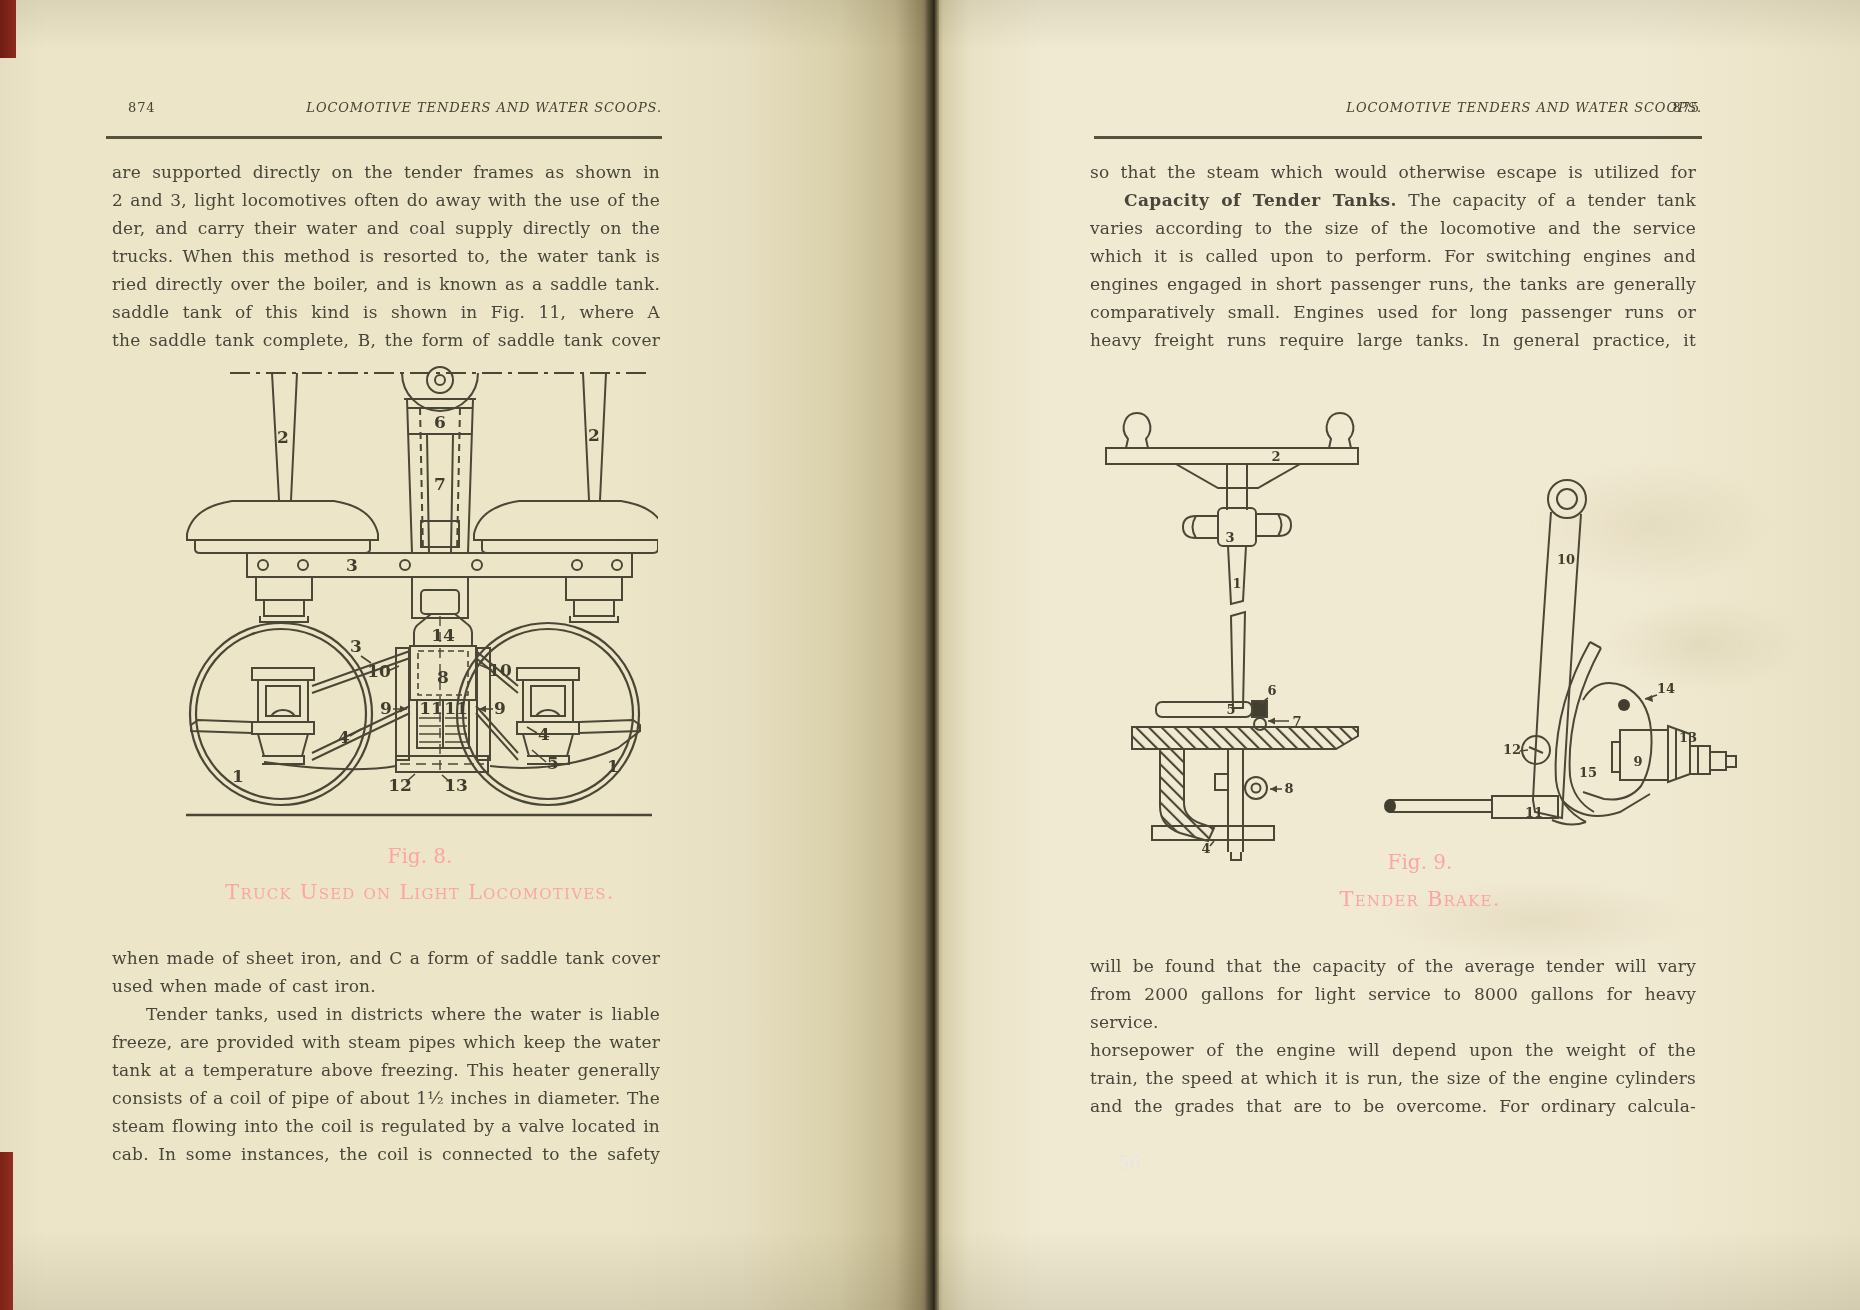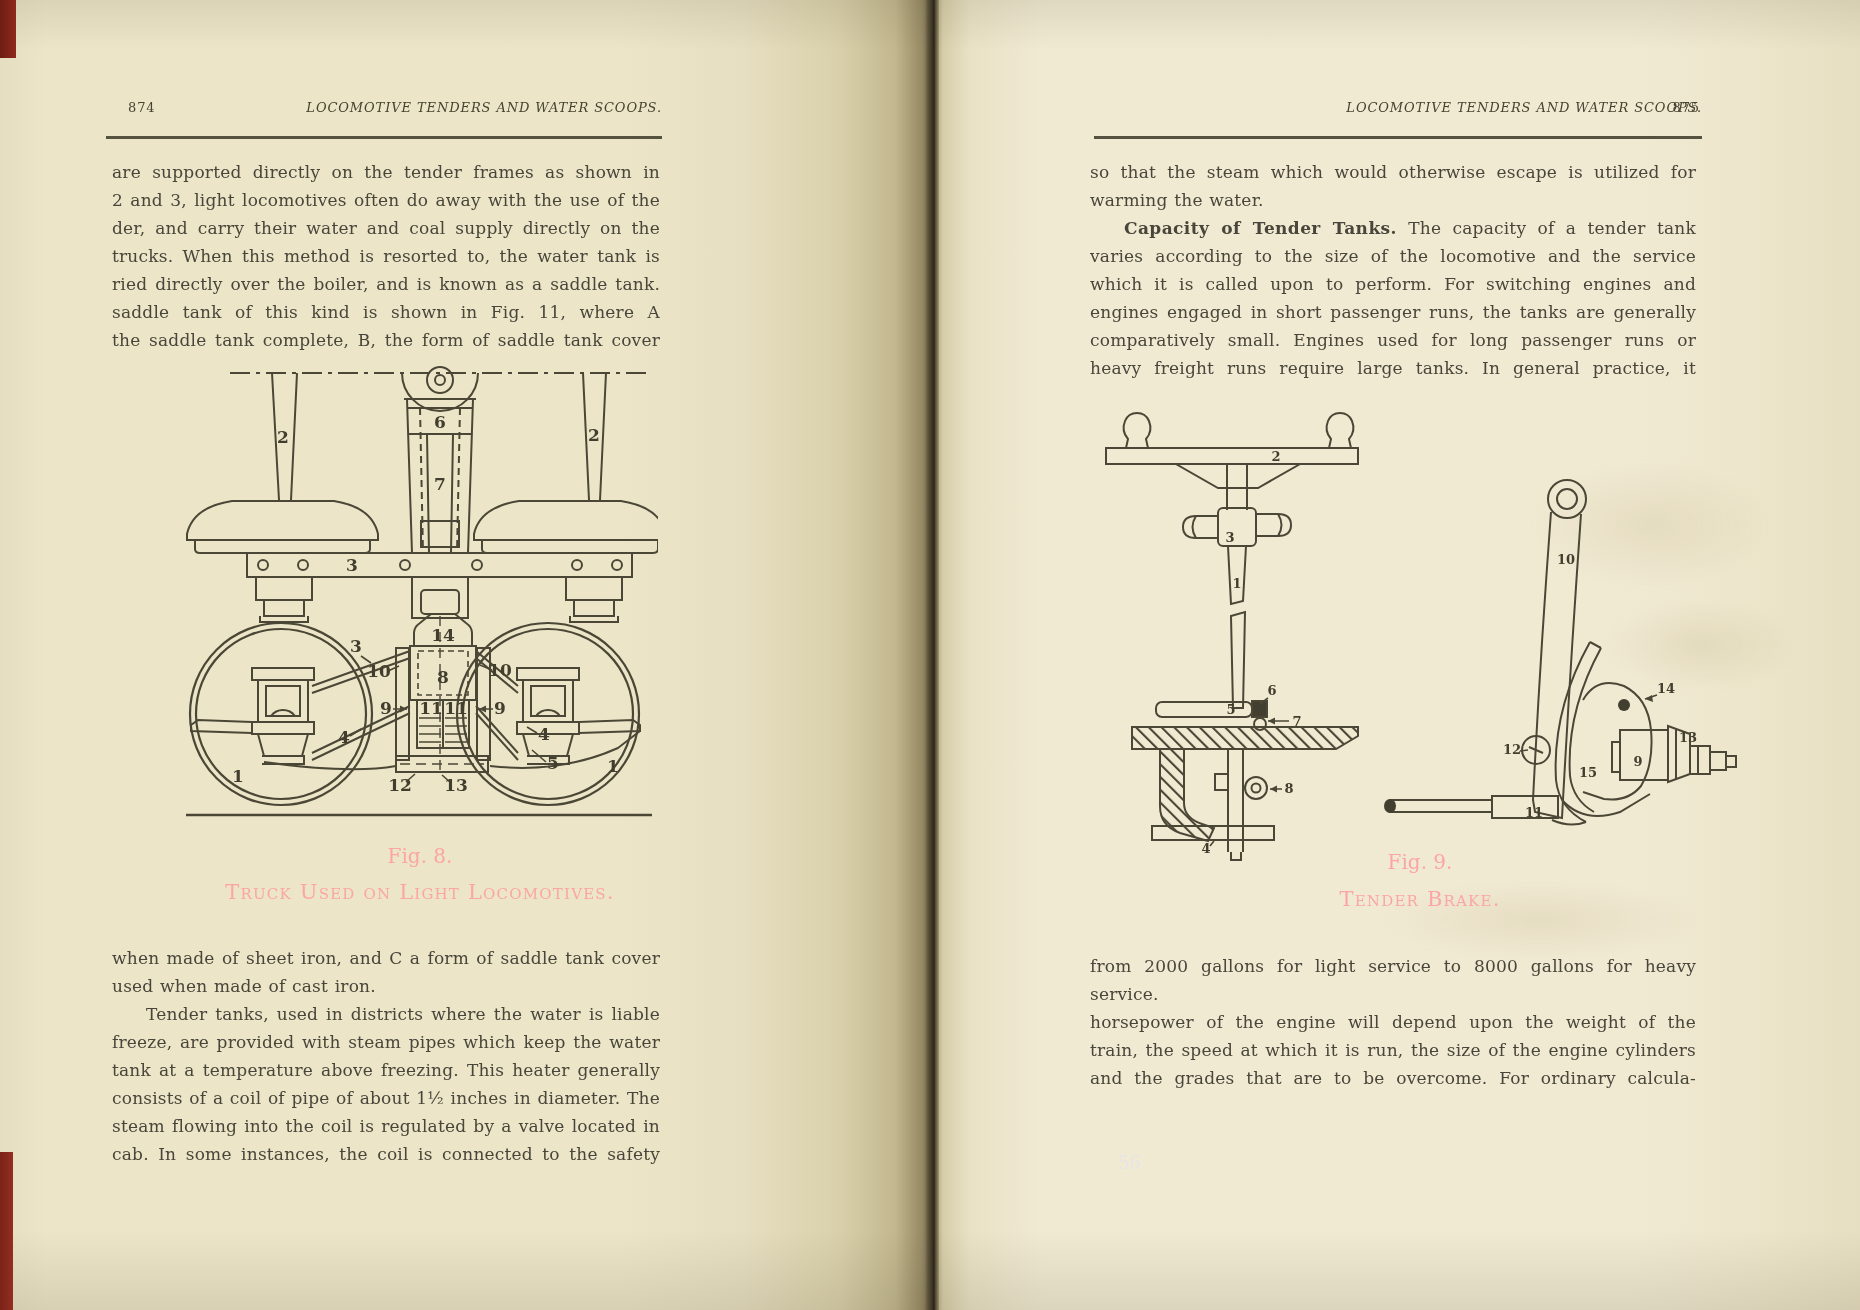--- a/index.html
+++ b/index.html
@@ -209,21 +209,20 @@
   </div>
 
 <div class="pagehead" style="left:1094px;width:608px;">
   <span class="htitle">LOCOMOTIVE TENDERS AND WATER SCOOPS.</span>
   <span class="pnum" style="right:2px;">875</span>
 </div>
 <div class="headrule" style="left:1094px;width:608px;"></div>
 
 <div class="textblock" style="left:1090px;top:158px;width:606px;">
     <div class="tline">so that the steam which would otherwise escape is utilized for</div>
-    <div class="tline last">warming the water.</div>
     <div class="tline indent"><b>Capacity of Tender Tanks.</b>  The capacity of a tender tank</div>
     <div class="tline">varies according to the size of the locomotive and the service</div>
     <div class="tline">which it is called upon to perform.  For switching engines and</div>
     <div class="tline">engines engaged in short passenger runs, the tanks are generally</div>
     <div class="tline">comparatively small.  Engines used for long passenger runs or</div>
     <div class="tline">heavy freight runs require large tanks.  In general practice, it</div>
   </div>
 
 <svg class="figsvg" style="left:1085px;top:408px;" width="655" height="458" viewBox="1085 408 655 458">
   <defs>
@@ -304,20 +303,21 @@
     <text class="flabel" x="1534" y="817">11</text>
     <text class="flabel" x="1638" y="766">9</text>
     <text class="flabel" x="1688" y="742">13</text>
   </g>
 </svg>
 
 <div class="figcap" style="left:1150px;top:850px;width:540px;">Fig. 9.</div>
 <div class="figcap sc" style="left:1150px;top:887px;width:540px;">Tender Brake.</div>
 
 <div class="textblock" style="left:1090px;top:952px;width:606px;">
+    <div class="tline">will be found that the capacity of the average tender will vary</div>
     <div class="tline">from 2000 gallons for light service to 8000 gallons for heavy</div>
     <div class="tline last">service.</div>
     <div class="tline">horsepower of the engine will depend upon the weight of the</div>
     <div class="tline">train, the speed at which it is run, the size of the engine cylinders</div>
     <div class="tline">and the grades that are to be overcome.  For ordinary calcula-</div>
   </div>
 
 <div id="pagefoot" style="left:1118px;top:1152px;">56</div>
 
 </body></html>

